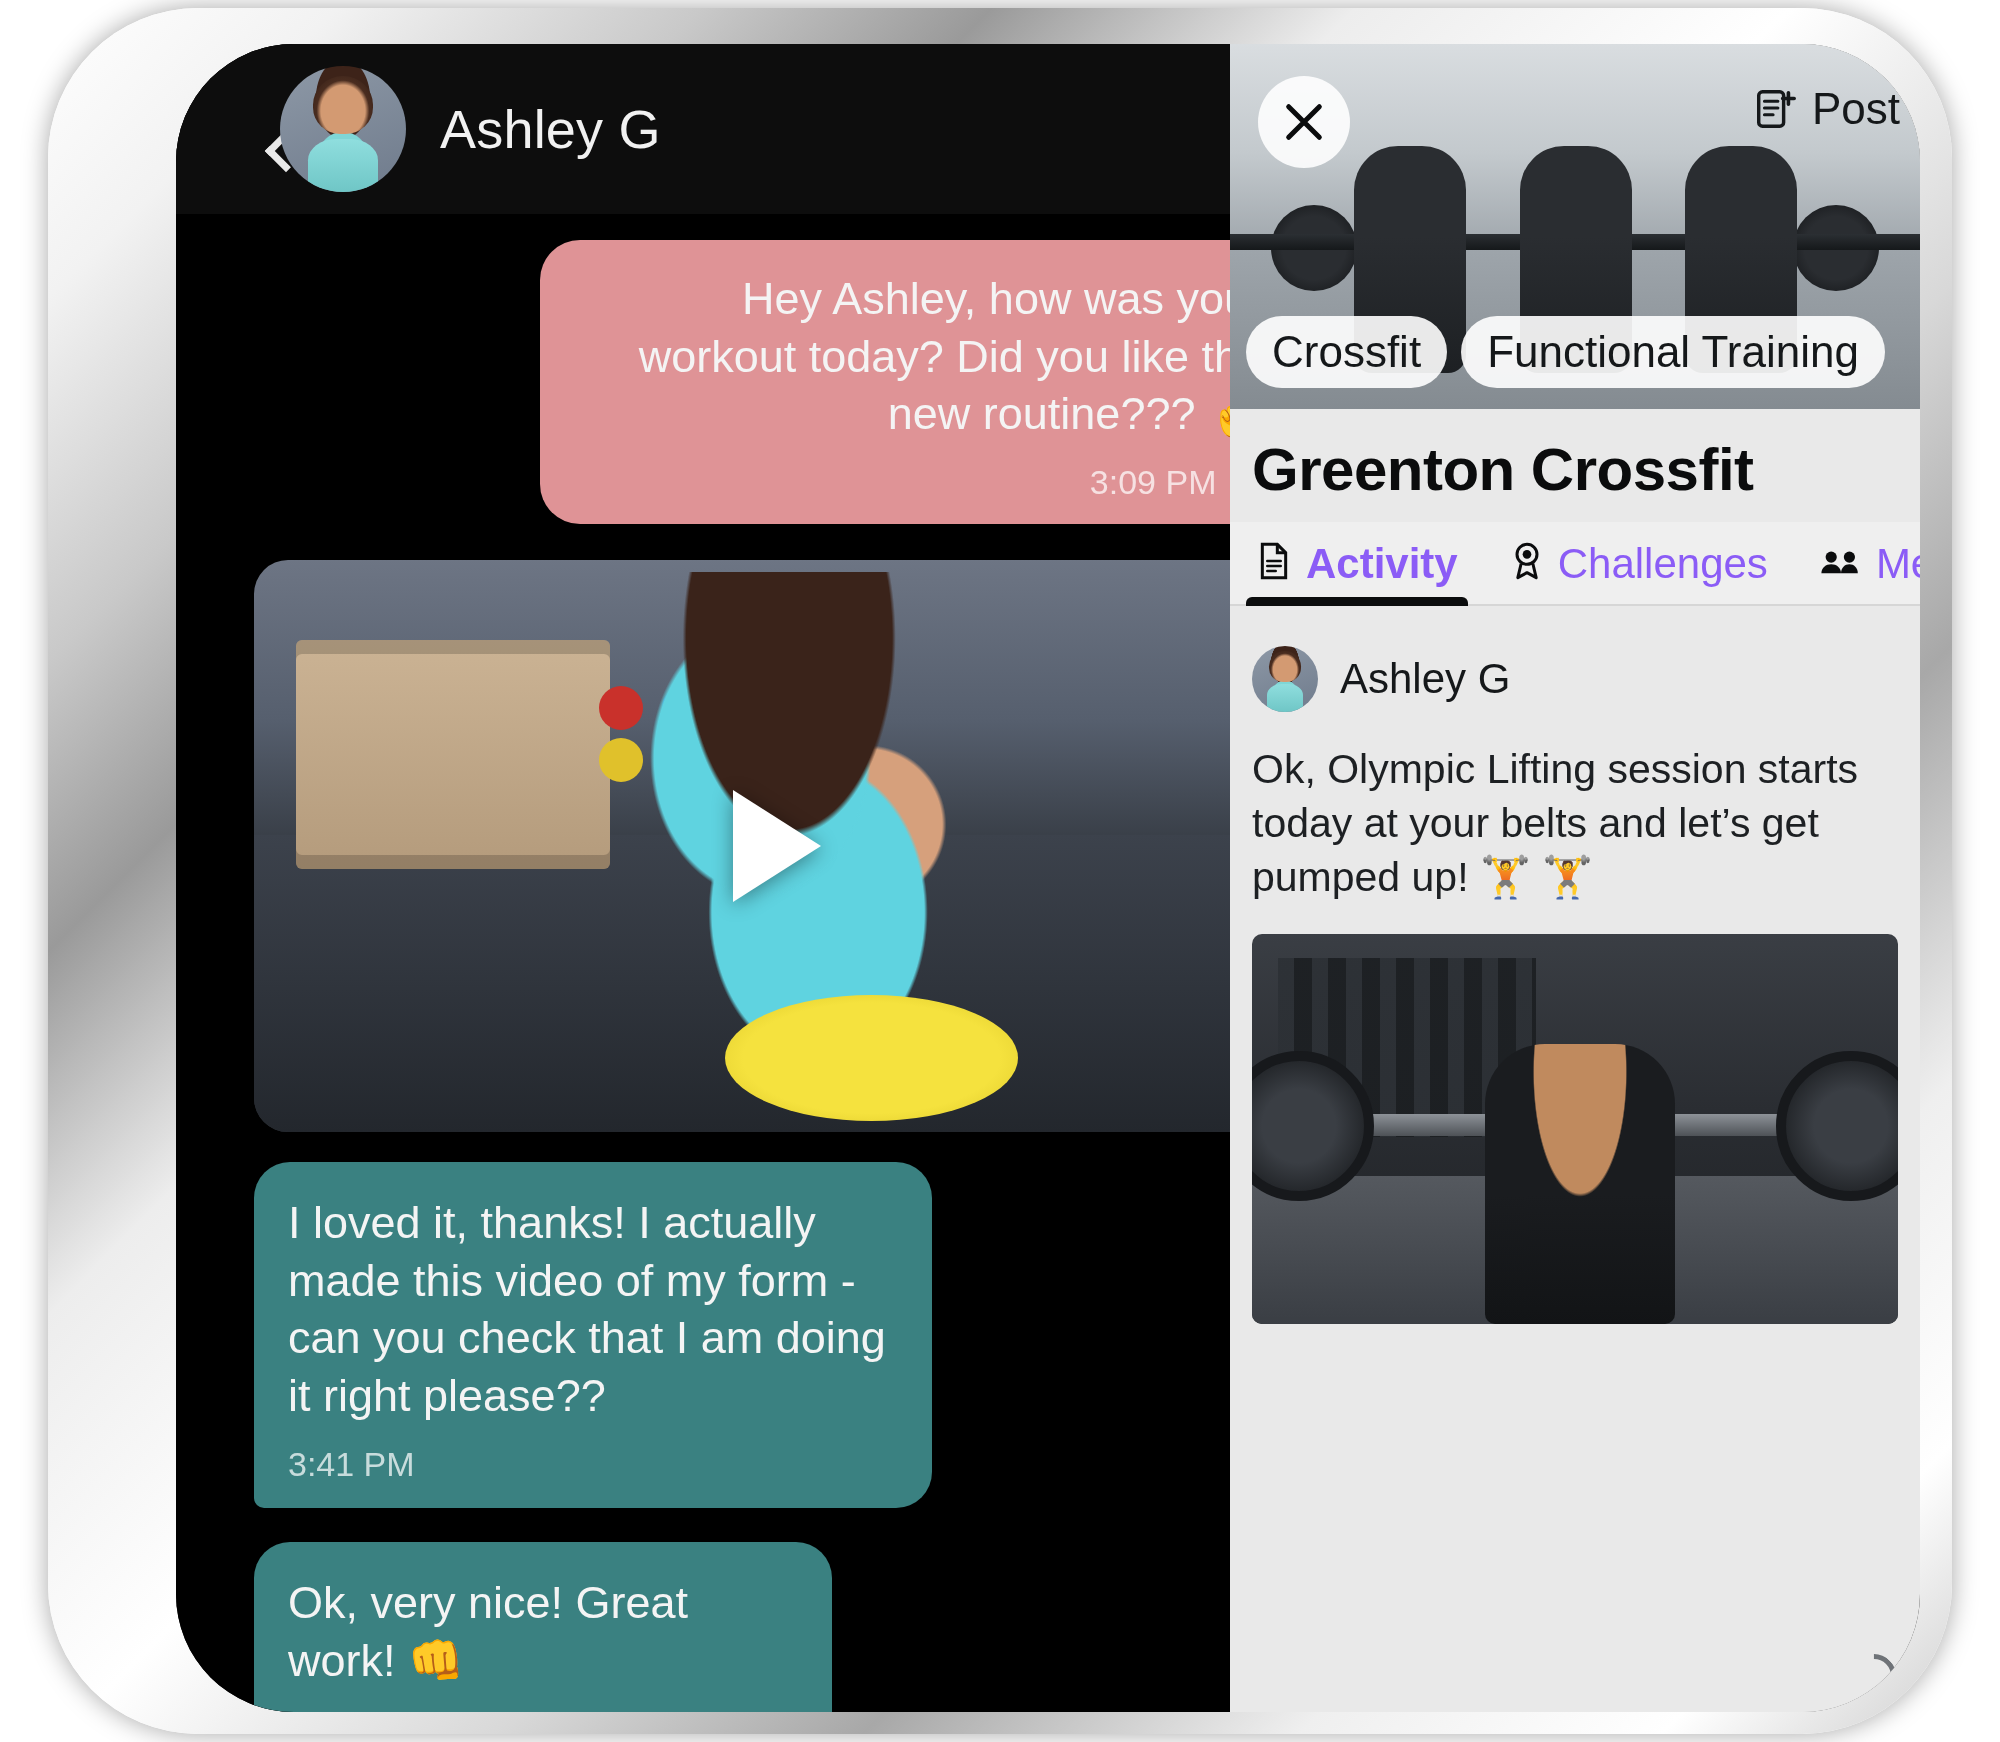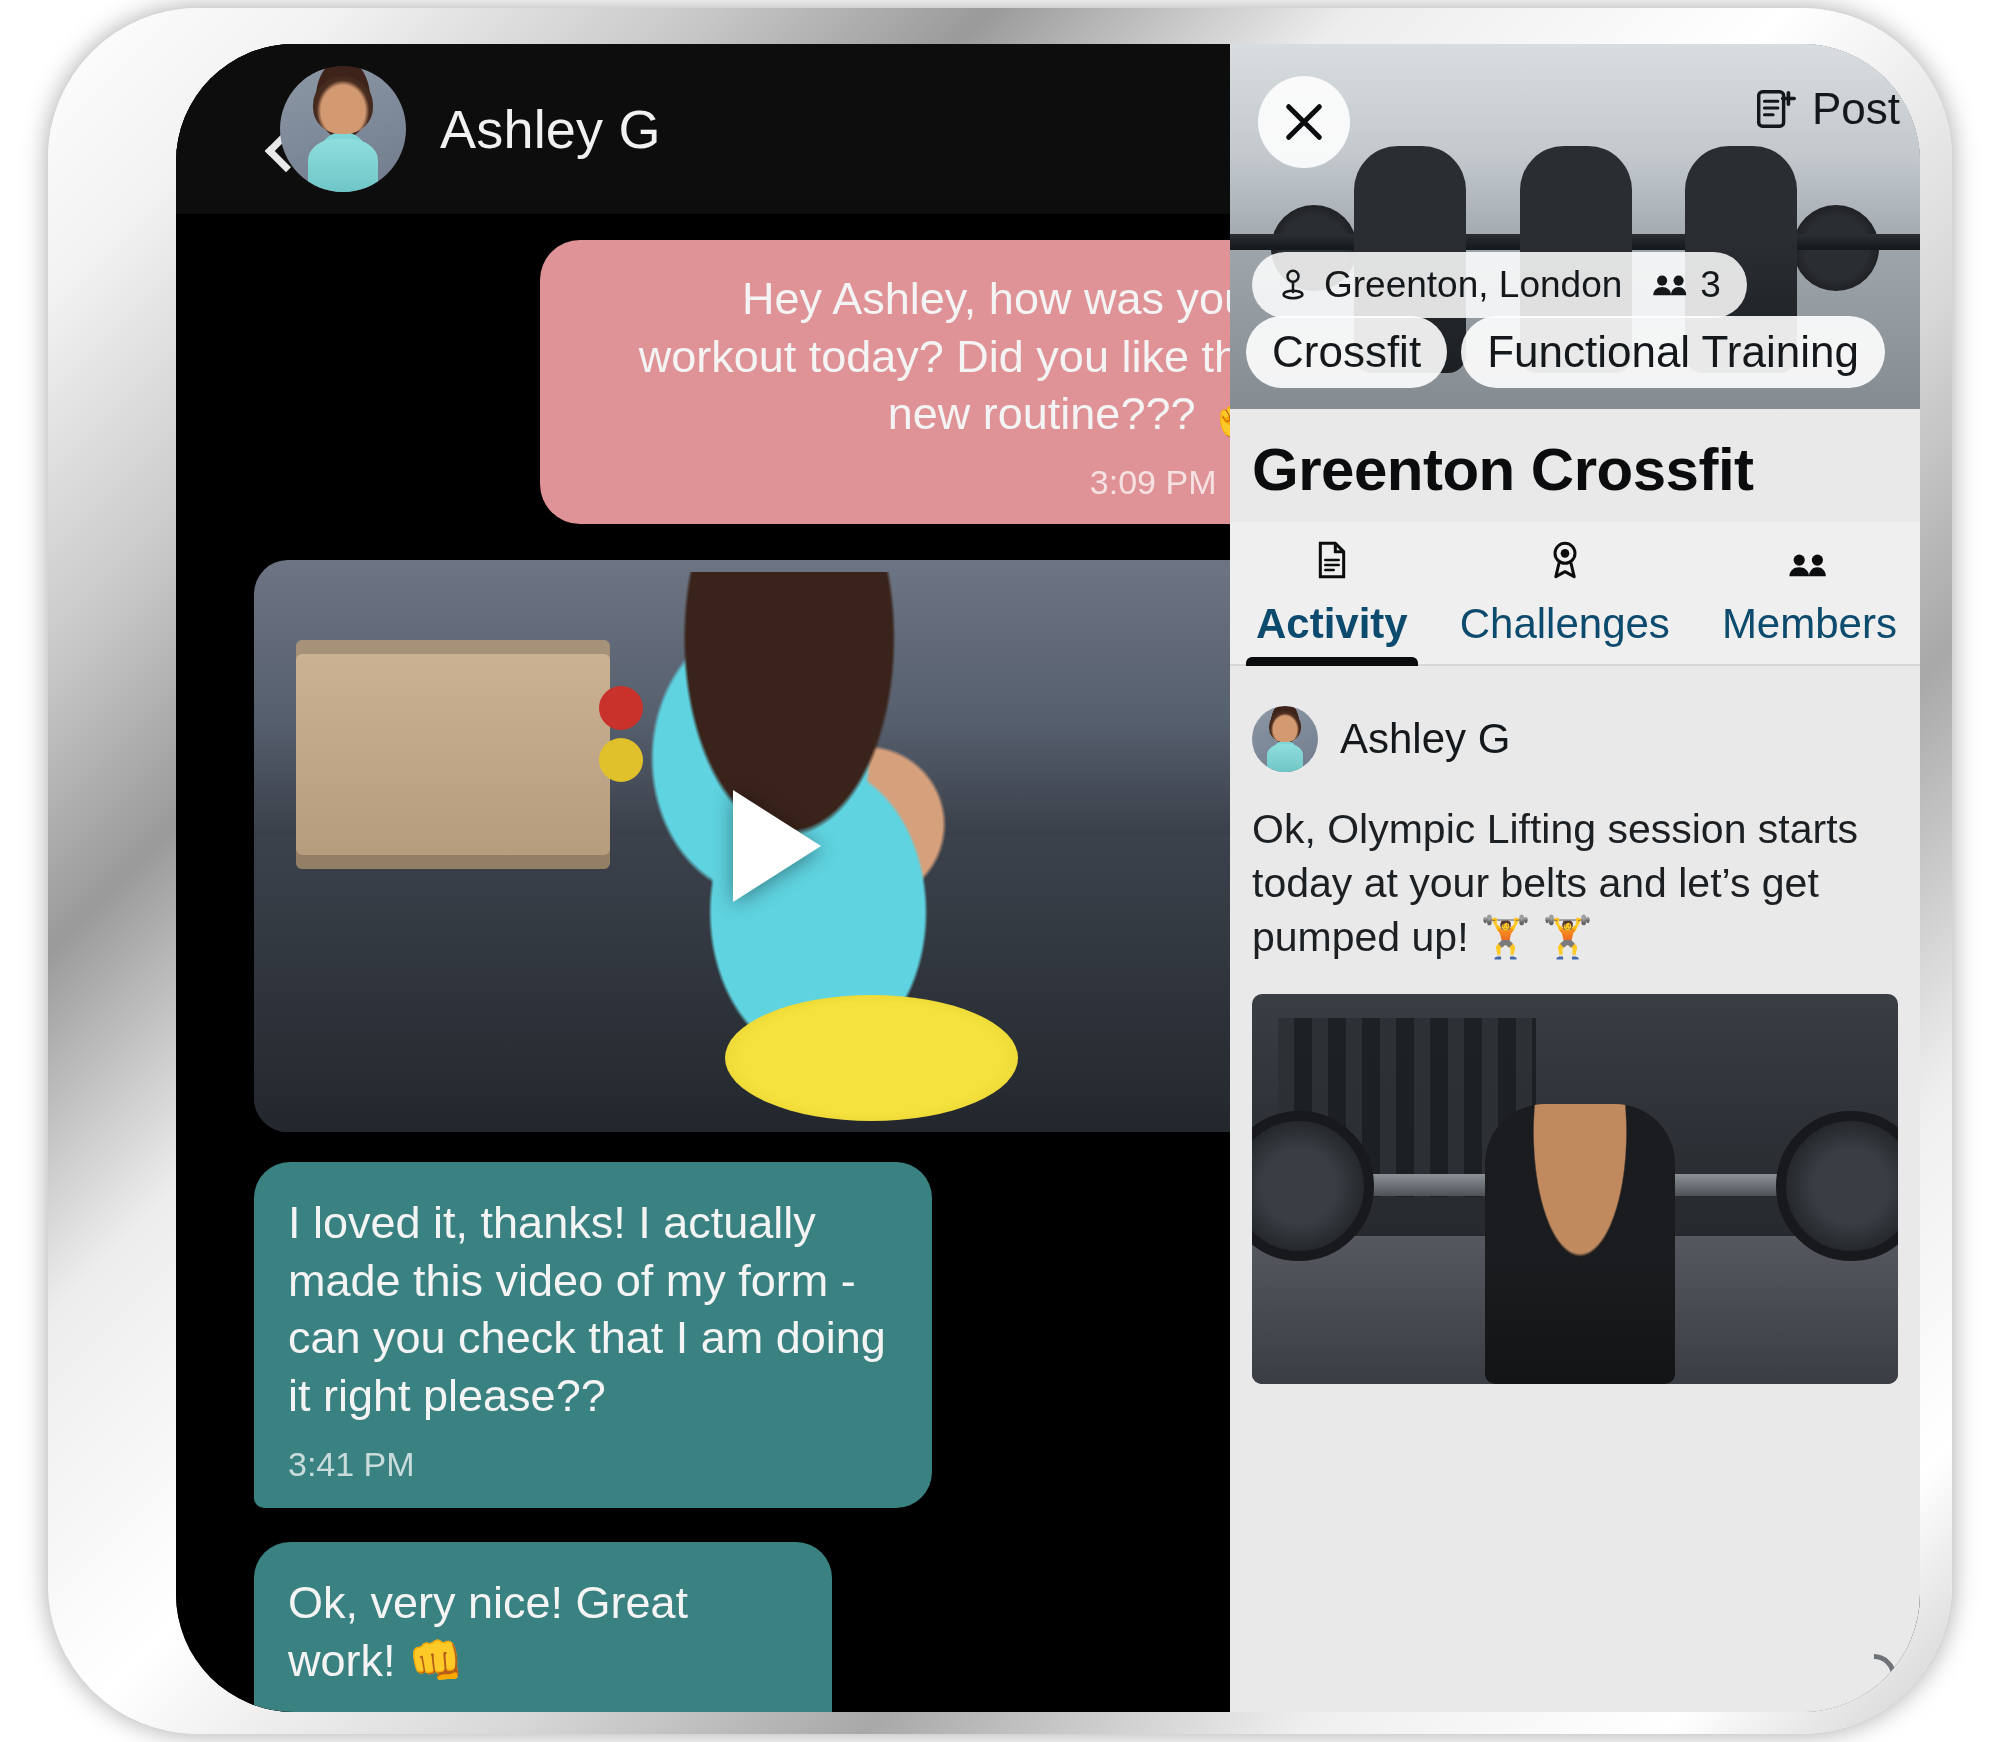--- a/index.html
+++ b/index.html
@@ -294,25 +294,24 @@
     align-items: flex-end;
     gap: 44px;
     padding: 8px 22px 0 22px;
     border-bottom: 2px solid #d6d6d6;
     background: #efefef;
   }
   .tab {
     display: flex; align-items: center; gap: 14px;
     padding: 10px 4px 16px 4px;
     font-size: 42px;
-    color: #0c4a6e;
+    color: #8b5cf6;
     white-space: nowrap;
     position: relative;
     cursor: pointer;
-    flex-direction: column;
   }
   .tab.active { font-weight: 700; }
   .tab.active::after {
     content:"";
     position:absolute; left:-6px; right:-6px; bottom:-2px;
     height: 9px; background: #0b0c0d; border-radius: 6px 6px 0 0;
   }
   .tab .tab-icon { font-size: 38px; line-height: 1; }
 
   #feed { padding: 40px 22px 0 22px; }
@@ -452,37 +451,20 @@
 
         <div id="post-button">
           <svg width="46" height="46" viewBox="0 0 24 24">
             <rect x="3.5" y="3" width="13" height="18" rx="2" fill="none" stroke="#15181a" stroke-width="1.8"></rect>
             <path d="M6.5 8h7 M6.5 11.5h7 M6.5 15h4.5" stroke="#15181a" stroke-width="1.6" stroke-linecap="round"></path>
             <path d="M19 3.5v6 M16 6.5h6" stroke="#15181a" stroke-width="1.9" stroke-linecap="round"></path>
           </svg>
           <span class="lbl">Post</span>
         </div>
 
-        <div id="location-pill">
-          <svg width="30" height="36" viewBox="0 0 24 28">
-            <circle cx="12" cy="7" r="4.4" fill="none" stroke="#15181a" stroke-width="2"></circle>
-            <path d="M12 11.5v8" stroke="#15181a" stroke-width="2" stroke-linecap="round"></path>
-            <ellipse cx="12" cy="21.5" rx="7.5" ry="3" fill="none" stroke="#15181a" stroke-width="2"></ellipse>
-          </svg>
-          <span>Greenton, London</span>
-          <span class="members">
-            <svg width="38" height="26" viewBox="0 0 30 20">
-              <circle cx="8" cy="6.5" r="4" fill="#15181a"></circle>
-              <circle cx="21" cy="6.5" r="4" fill="#15181a"></circle>
-              <path d="M1 18c0-4 3.2-6.4 7-6.4s7 2.4 7 6.4z" fill="#15181a"></path>
-              <path d="M15 18c0-4 2.8-6.4 6-6.4s6 2.4 6 6.4z" fill="#15181a"></path>
-            </svg>
-            <span>3</span>
-          </span>
-        </div>
 
         <div id="tag-row">
           <span class="tag-pill">Crossfit</span>
           <span class="tag-pill">Functional Training</span>
         </div>
       </div>
 
       <div id="group-title">Greenton Crossfit</div>
 
       <div id="tab-bar">

